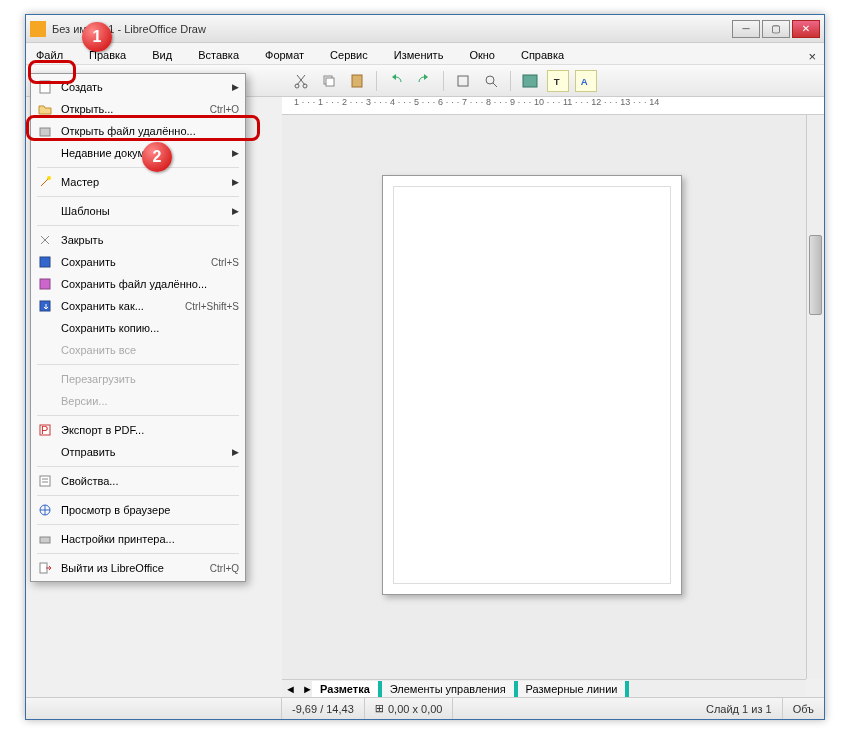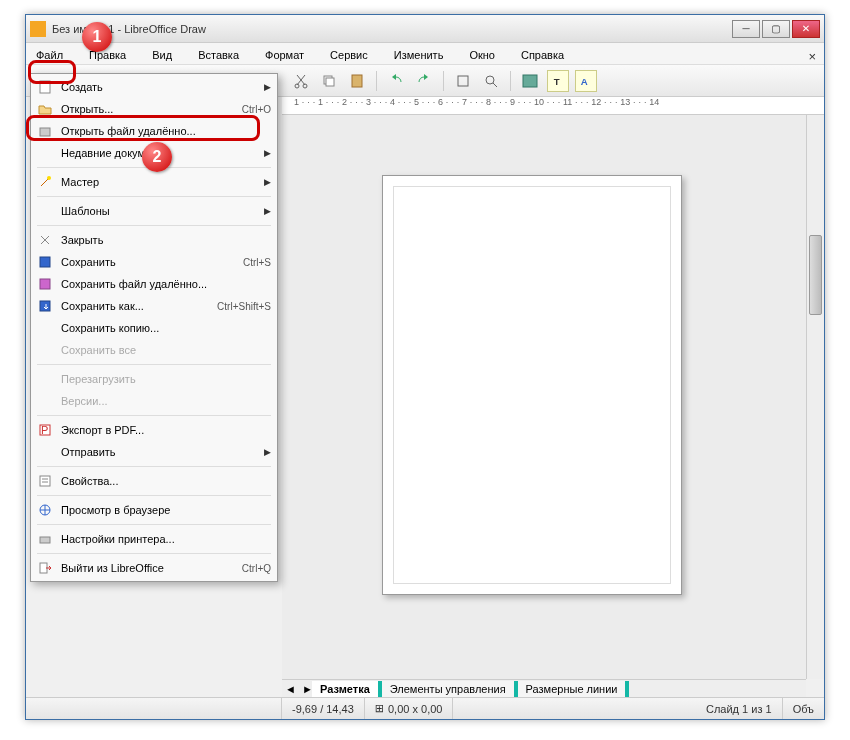--- a/index.html
+++ b/index.html
@@ -35,21 +35,21 @@
 .vscroll { position: absolute; right: 0; top: 100px; bottom: 40px; width: 18px; background: #eee; border-left: 1px solid #ccc; }
 .vscroll .thumb { position: absolute; left: 2px; right: 2px; top: 120px; height: 80px; background: linear-gradient(90deg,#ddd,#bbb); border: 1px solid #999; border-radius: 2px; }
 .hscroll .tab { padding: 2px 8px; border-right: 4px solid #14b8a6; background: #f5f5f5; }
 .hscroll .tab.active { background: #fff; font-weight: bold; }
 
 .statusbar { position: absolute; left: 0; right: 0; bottom: 0; height: 22px; background: linear-gradient(#f5f5f5,#e5e5e5); border-top: 1px solid #ccc; display: flex; align-items: center; font-size: 10px; color: #333; }
 .statusbar .cell { padding: 0 10px; border-right: 1px solid #ccc; height: 100%; display: flex; align-items: center; }
 .statusbar .spacer { flex: 1; }
 
 
-.dropdown { position: absolute; left: 4px; top: 58px; width: 248px; background: #f8f8f8; border: 1px solid #999; box-shadow: 3px 3px 8px rgba(0,0,0,0.3); z-index: 50; padding: 2px 0; }
+.dropdown { position: absolute; left: 4px; top: 58px; width: 216px; background: #f8f8f8; border: 1px solid #999; box-shadow: 3px 3px 8px rgba(0,0,0,0.3); z-index: 50; padding: 2px 0; }
 .dd-row { display: flex; align-items: center; height: 22px; padding: 0 6px 0 4px; cursor: default; }
 .dd-row.disabled { color: #aaa; }
 .dd-icon { width: 20px; height: 16px; display: flex; align-items: center; justify-content: center; margin-right: 6px; }
 .dd-label { flex: 1; }
 .dd-shortcut { color: #555; font-size: 10px; }
 .dd-arrow { font-size: 9px; color: #333; margin-left: 4px; }
 .dd-sep { height: 1px; background: #ddd; margin: 3px 6px; }
 
 
 .callout { position: absolute; border: 3px solid #c00; border-radius: 8px; z-index: 100; pointer-events: none; }

